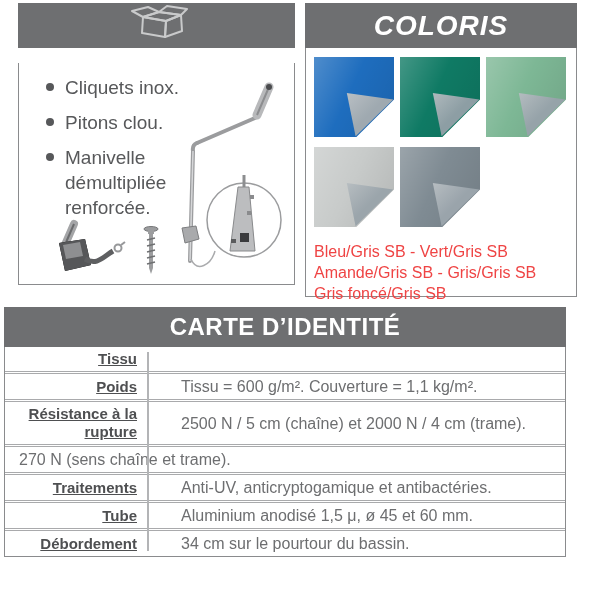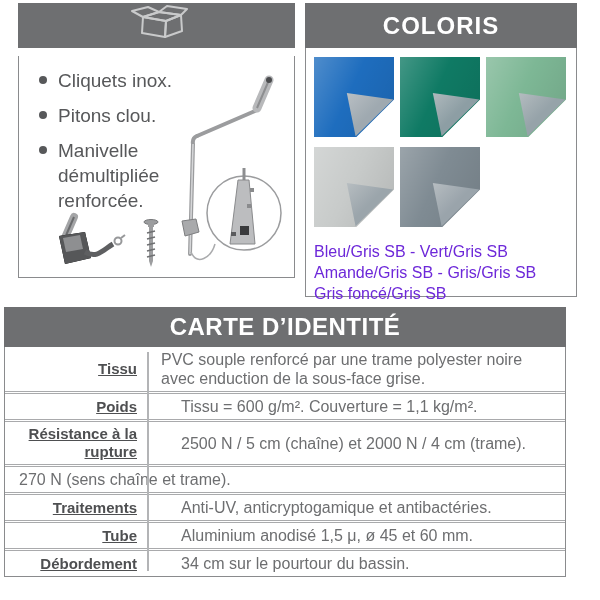--- a/index.html
+++ b/index.html
@@ -15,37 +15,37 @@
   .bar.center { justify-content:center; }
   .box-body {
     position:relative; background:#fff;
     border:1px solid #8a8b8d; border-top:none; box-sizing:border-box;
   }
 
   
   .left-panel { left:18px; top:3px; width:277px; }
   .left-panel .bar { padding-left:8px; gap:12px; font-size:25px; letter-spacing:.5px;flex-direction:column; }
   .left-panel .box-body { height:222px; }
-  .bullet-list { margin:8px; padding:12px 0 0 12px; list-style:none; position:relative; z-index:2; }
+  .bullet-list { margin:15px; padding:12px 0 0 12px; list-style:none; position:relative; z-index:2; }
   .bullet-list li { display:flex; gap:11px; margin-bottom:10px; }
   .dot { width:8px; height:8px; border-radius:50%; background:#57585a; margin-top:8px; flex:none; }
   .bullet-text { font-size:19px; line-height:25px; color:#57585a; width:122px; }
   .illustration { position:absolute; left:0; top:0; z-index:1; }
 
   
   .right-panel { left:305px; top:3px; width:272px; }
-  .right-panel .bar { font-size:24px; letter-spacing:1px; }
+  .right-panel .bar { font-size:28px; letter-spacing:1px;font-style:italic; }
   .right-panel .box-body { height:249px; padding:9px 0 0 8px; }
   .swatch-row { display:flex; gap:6px; margin-bottom:10px; }
   .swatch { position:relative; width:80px; height:80px; flex:none; }
   .swatch .cut  { position:absolute; inset:0; background:#fff;
                   clip-path:polygon(100% 53%, 100% 100%, 53% 100%); }
   .swatch .fold { position:absolute; inset:0;
                   clip-path:polygon(41% 45%, 99% 53%, 52% 99%); }
-  .caption { margin-top:14px; font-size:16px; line-height:21px; color:#6d28d9; }
+  .caption { margin-top:14px; font-size:16px; line-height:21px; color:#ef4444; }
 
   
   .identity-panel { left:4px; top:307px; width:562px; }
   .identity-panel .bar { height:40px; font-size:24px; letter-spacing:.5px; }
   .id-table { position:relative; border:1px solid #8a8b8d; border-top:none;
               background:#fff; box-sizing:border-box; }
   .id-col-divider { position:absolute; left:142px; top:5px; bottom:5px; width:2px;
                     background:#b3b4b6; }
   .id-row { display:flex; align-items:stretch; }
   .id-row + .id-row { border-top:3px double #a9aaac;gap:20px; }
@@ -176,21 +176,20 @@
     </div>
   </section>
 
   <section class="panel identity-panel">
     <div class="bar center">
       <span>CARTE D’IDENTITÉ</span>
     </div>
     <div class="id-table">
       <div class="id-row">
         <div class="id-label">Tissu</div>
-        <div class="id-value">PVC souple renforcé par une trame polyester noire avec enduction de la sous-face grise.</div>
       </div>
       <div class="id-row">
         <div class="id-label">Poids</div>
         <div class="id-value">Tissu = 600 g/m². Couverture = 1,1 kg/m².</div>
       </div>
       <div class="id-row">
         <div class="id-label">Résistance à la rupture</div>
         <div class="id-value">2500 N / 5 cm (chaîne) et 2000 N / 4 cm (trame).</div>
       </div>
       <div class="id-row">

